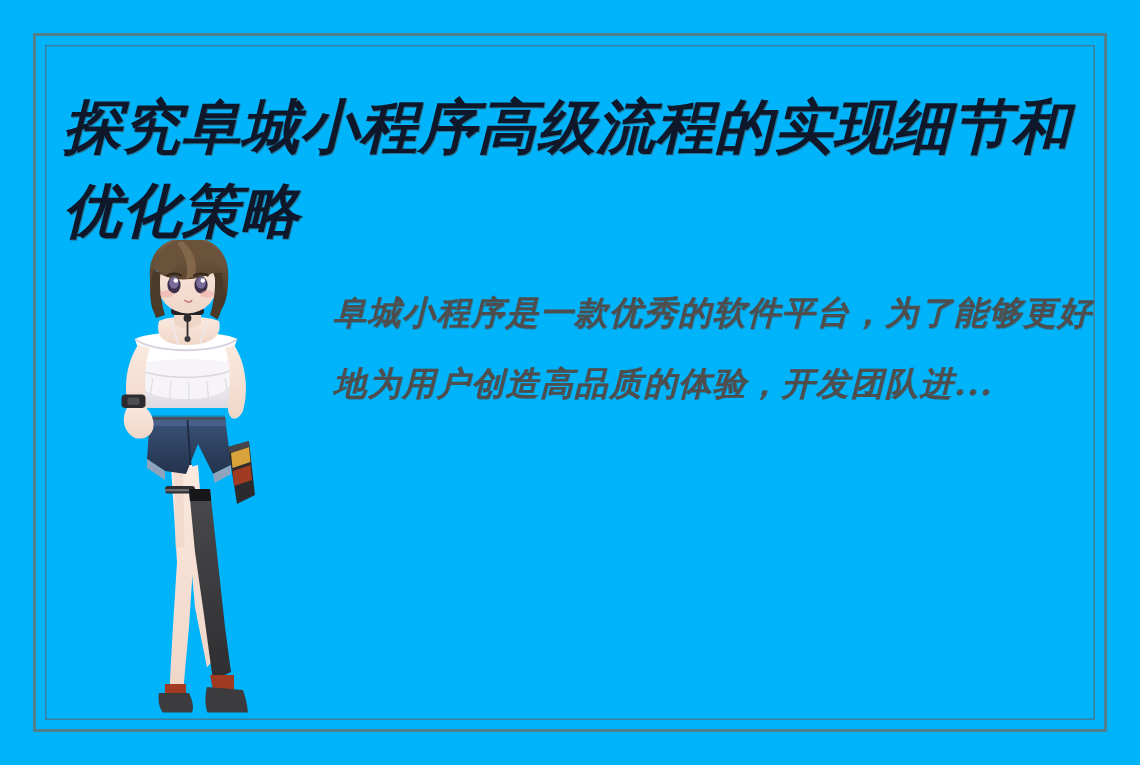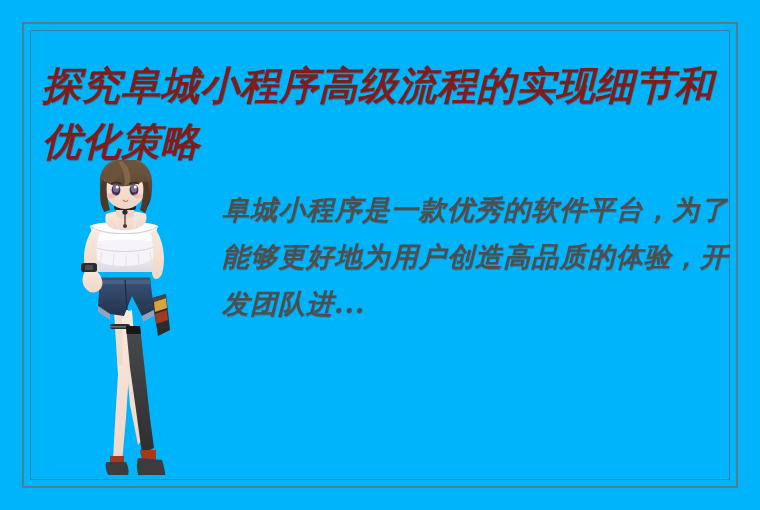--- a/index.html
+++ b/index.html
@@ -42,41 +42,41 @@
     box-sizing: border-box;
     pointer-events: none;
   }
 
   
   .title {
     position: absolute;
     left: 42px;
     top: 57px;
     width: 700px;
-    color: #7f1d1d;
+    color: #0f172a;
     font-family: "DejaVu Serif", "Liberation Serif", serif;
     font-size: 39px;
     font-weight: 700;
     font-style: italic;
     line-height: 56px;
     letter-spacing: 0.5px;
     white-space: pre-line;
     text-shadow: 0.6px 0.6px 0 rgba(70,70,70,0.55);
     -webkit-font-smoothing: antialiased;
   }
 
   
   .excerpt {
     position: absolute;
     left: 222px;
     top: 186px;
     width: 506px;
     color: #4e4e4e;
     font-family: "DejaVu Serif", "Liberation Serif", serif;
-    font-size: 27px;
+    font-size: 22px;
     font-style: italic;
     font-weight: 600;
     line-height: 47px;
     letter-spacing: 1px;
     text-align: justify;
     text-shadow: 0.5px 0.5px 0 rgba(70,70,70,0.4);
   }
 
   
   .figure {

